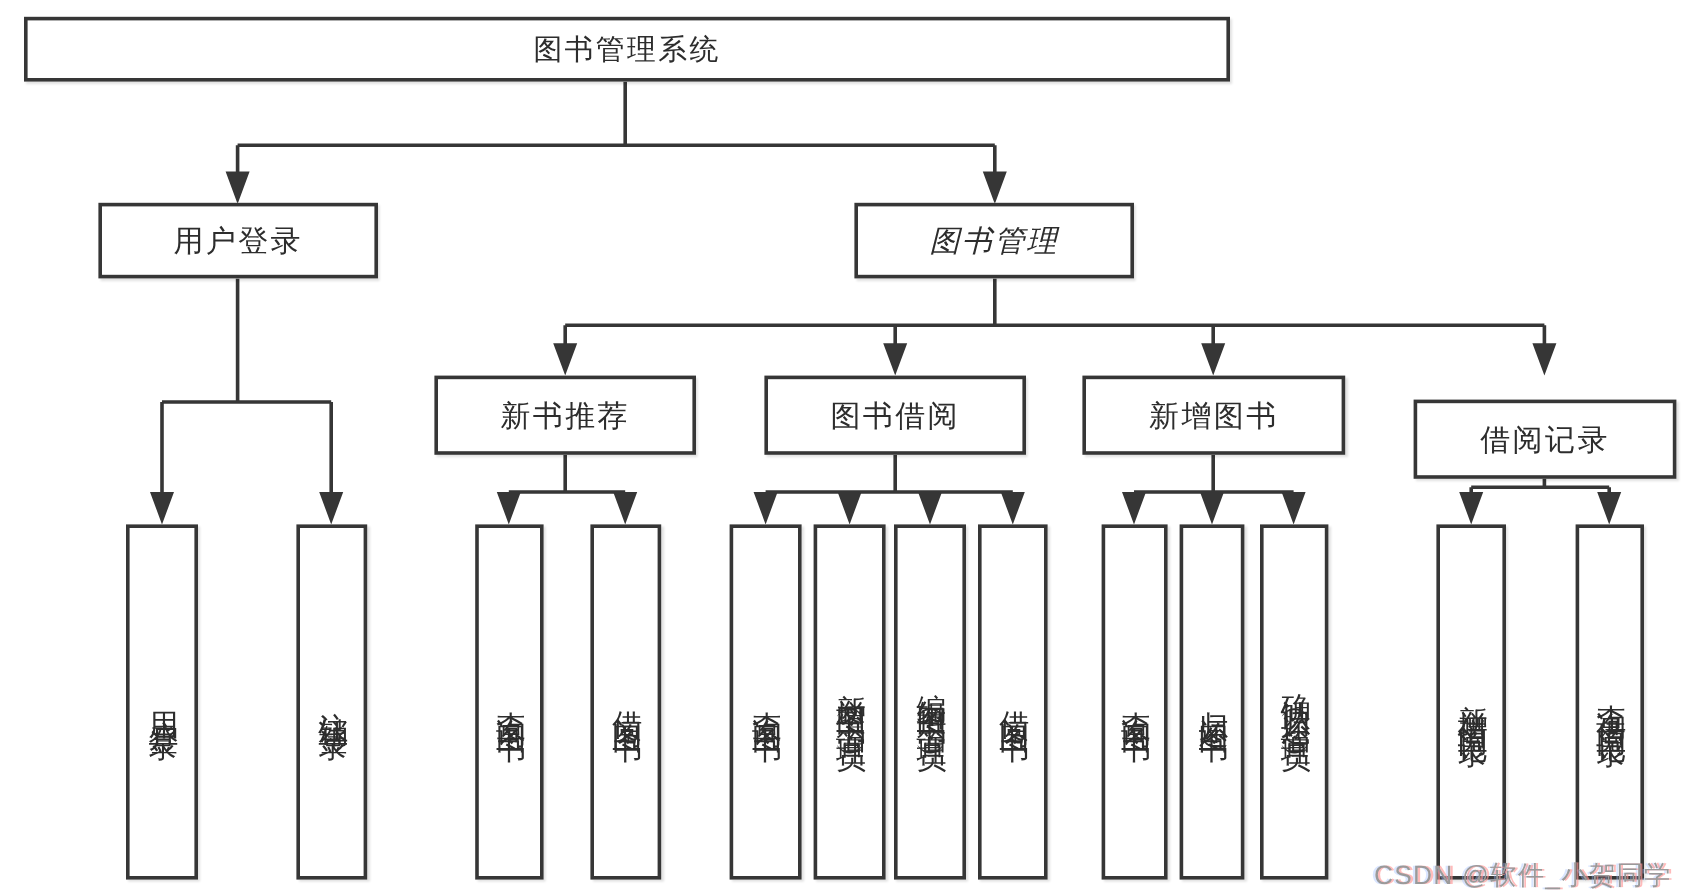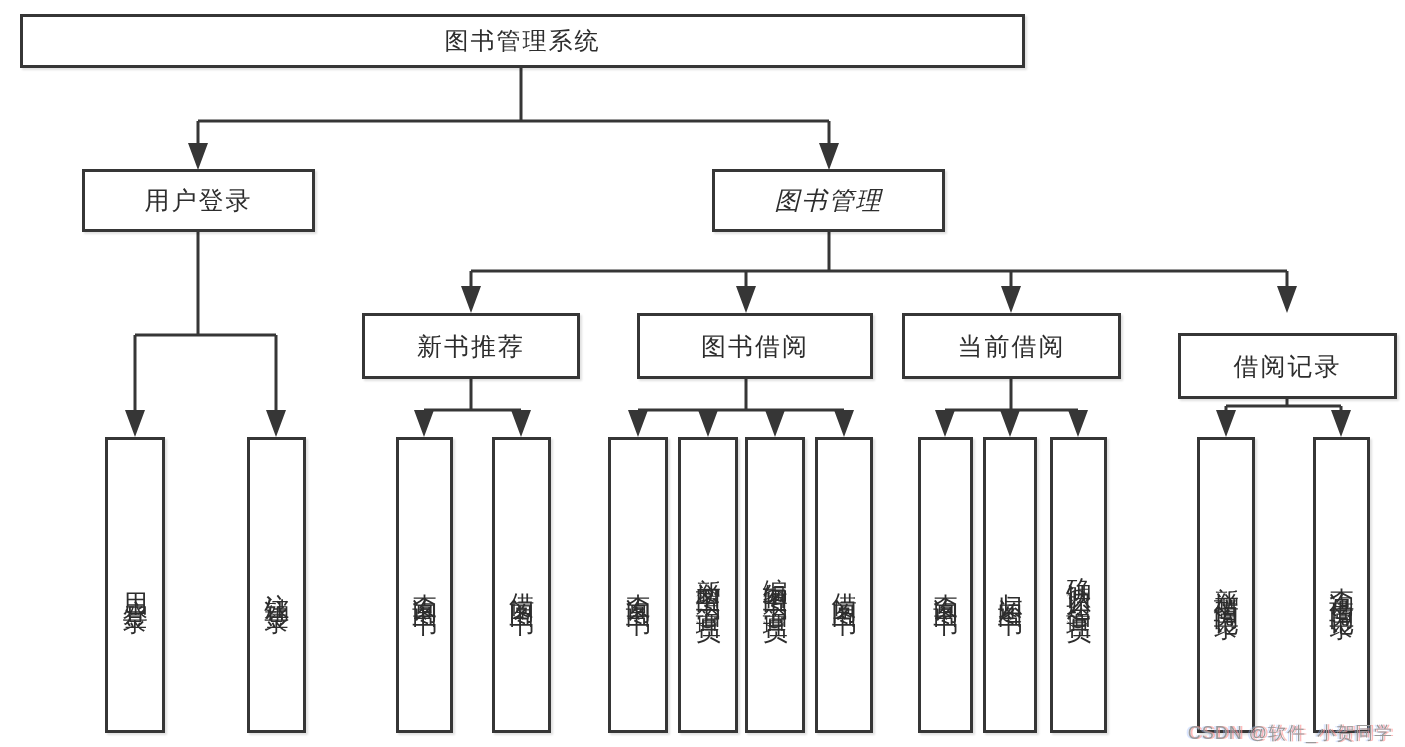--- a/index.html
+++ b/index.html
@@ -44,21 +44,21 @@
     font-size: 25px;
     letter-spacing: 6px;
     line-height: 1.1;
     top: 437px;
     height: 296px;
   }
   .watermark {
     position: absolute;
     right: 12px;
     bottom: 2px;
-    font-size: 18px;
+    font-size: 22px;
     color: #9a9a9a;
     letter-spacing: 1px;
     white-space: nowrap;
     text-shadow: 2px 0 0 rgba(255,150,150,0.65), -2px 0 0 rgba(160,190,255,0.4);
     text-align: right;
   }
 </style>
 </head>
 <body>
 
@@ -106,22 +106,22 @@
              M1216 410 L1236 410 L1226 437 Z
              M1331 410 L1351 410 L1341 437 Z" fill="#363636" stroke="none"></path>
   </svg>
 
   <div class="node h-node root-node" style="left:20px; top:14px; width:1005px; height:54px;">图书管理系统</div>
 
   <div class="node h-node" style="left:82px; top:169px; width:233px; height:63px;">用户登录</div>
   <div class="node h-node" style="left:712px; top:169px; width:233px; height:63px;font-style:italic;">图书管理</div>
 
   <div class="node h-node" style="left:362px; top:313px; width:218px; height:66px;">新书推荐</div>
-  <div class="node h-node" style="left:637px; top:313px; width:236px; height:66px;">图书借阅</div>
-  <div class="node h-node" style="left:902px; top:313px; width:219px; height:66px;">当前借阅</div>
+  <div class="node h-node" style="left:637px; top:313px; width:218px; height:66px;">图书借阅</div>
+  <div class="node h-node" style="left:902px; top:313px; width:219px; height:66px;">新增图书</div>
   <div class="node h-node" style="left:1178px; top:313px; width:219px; height:66px;margin-top:20px;">借阅记录</div>
 
   <div class="node v-node" style="left:105px; width:60px;">用户登录</div>
   <div class="node v-node" style="left:247px; width:59px;">注销登录</div>
 
   <div class="node v-node" style="left:396px; width:57px;">查询图书</div>
   <div class="node v-node" style="left:492px; width:59px;">借阅图书</div>
 
   <div class="node v-node" style="left:608px; width:60px;">查询图书</div>
   <div class="node v-node" style="left:678px; width:60px;">新增图书（管理员）</div>

